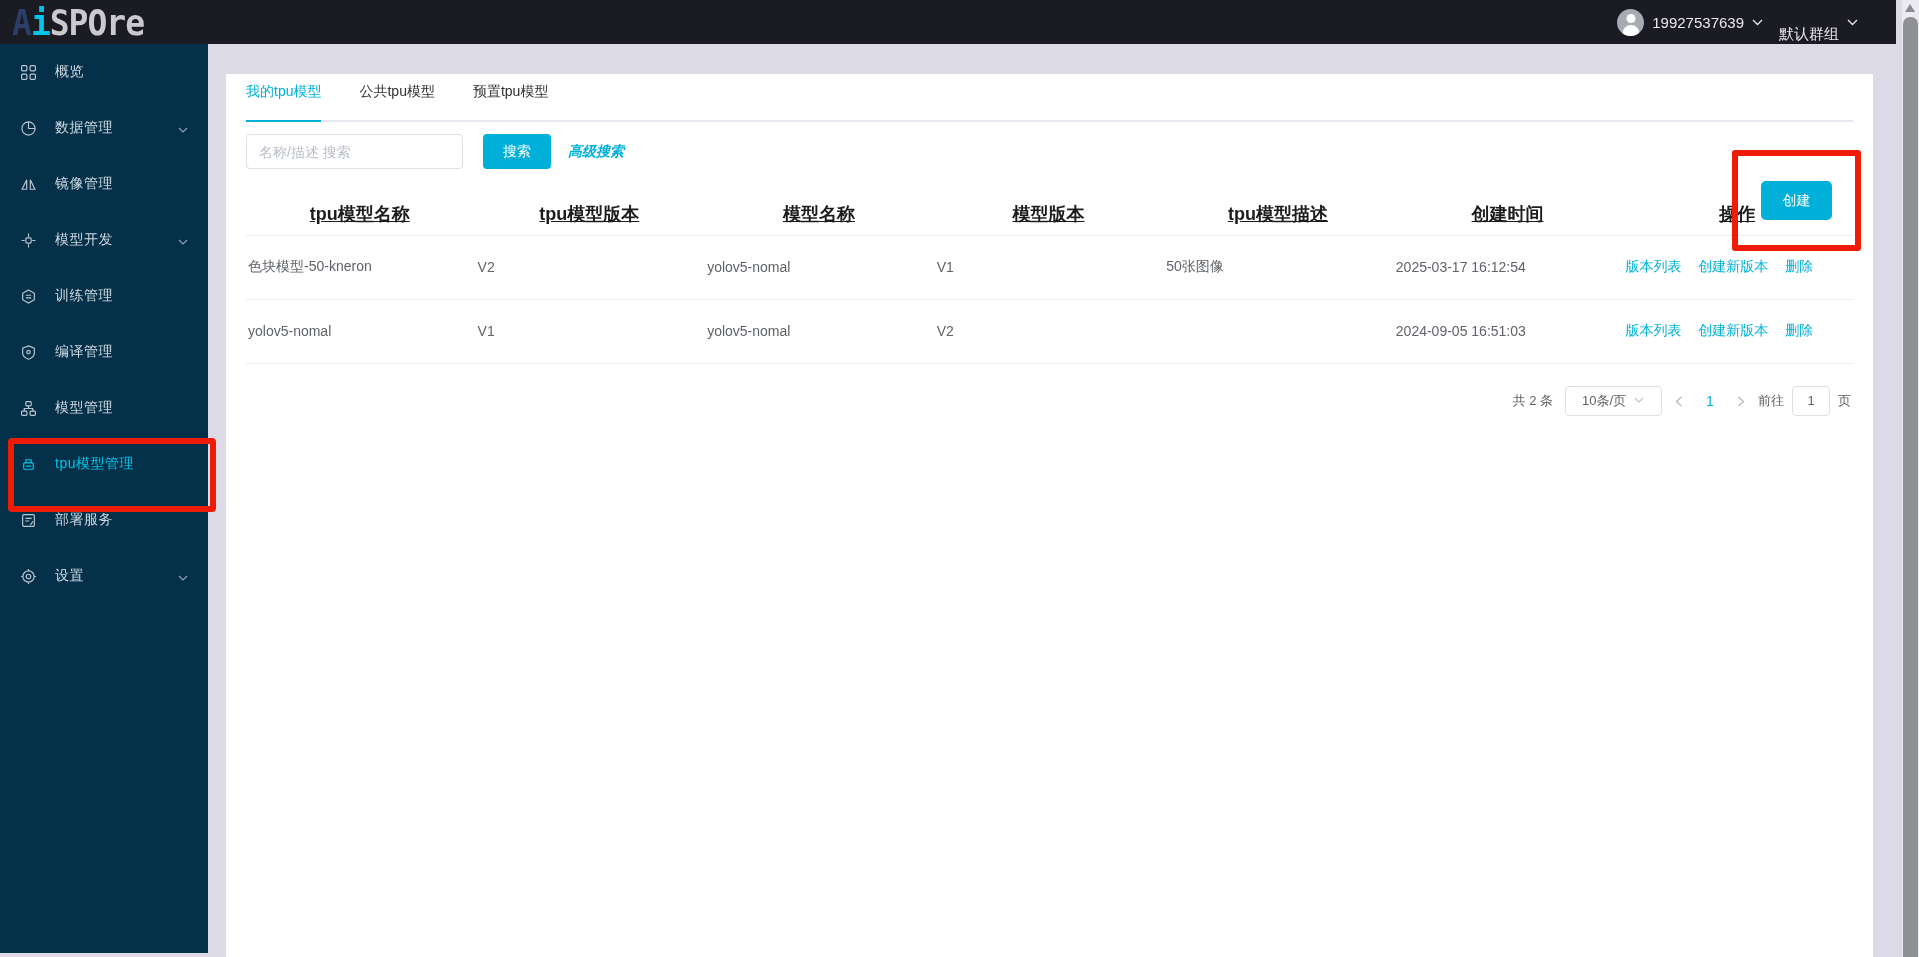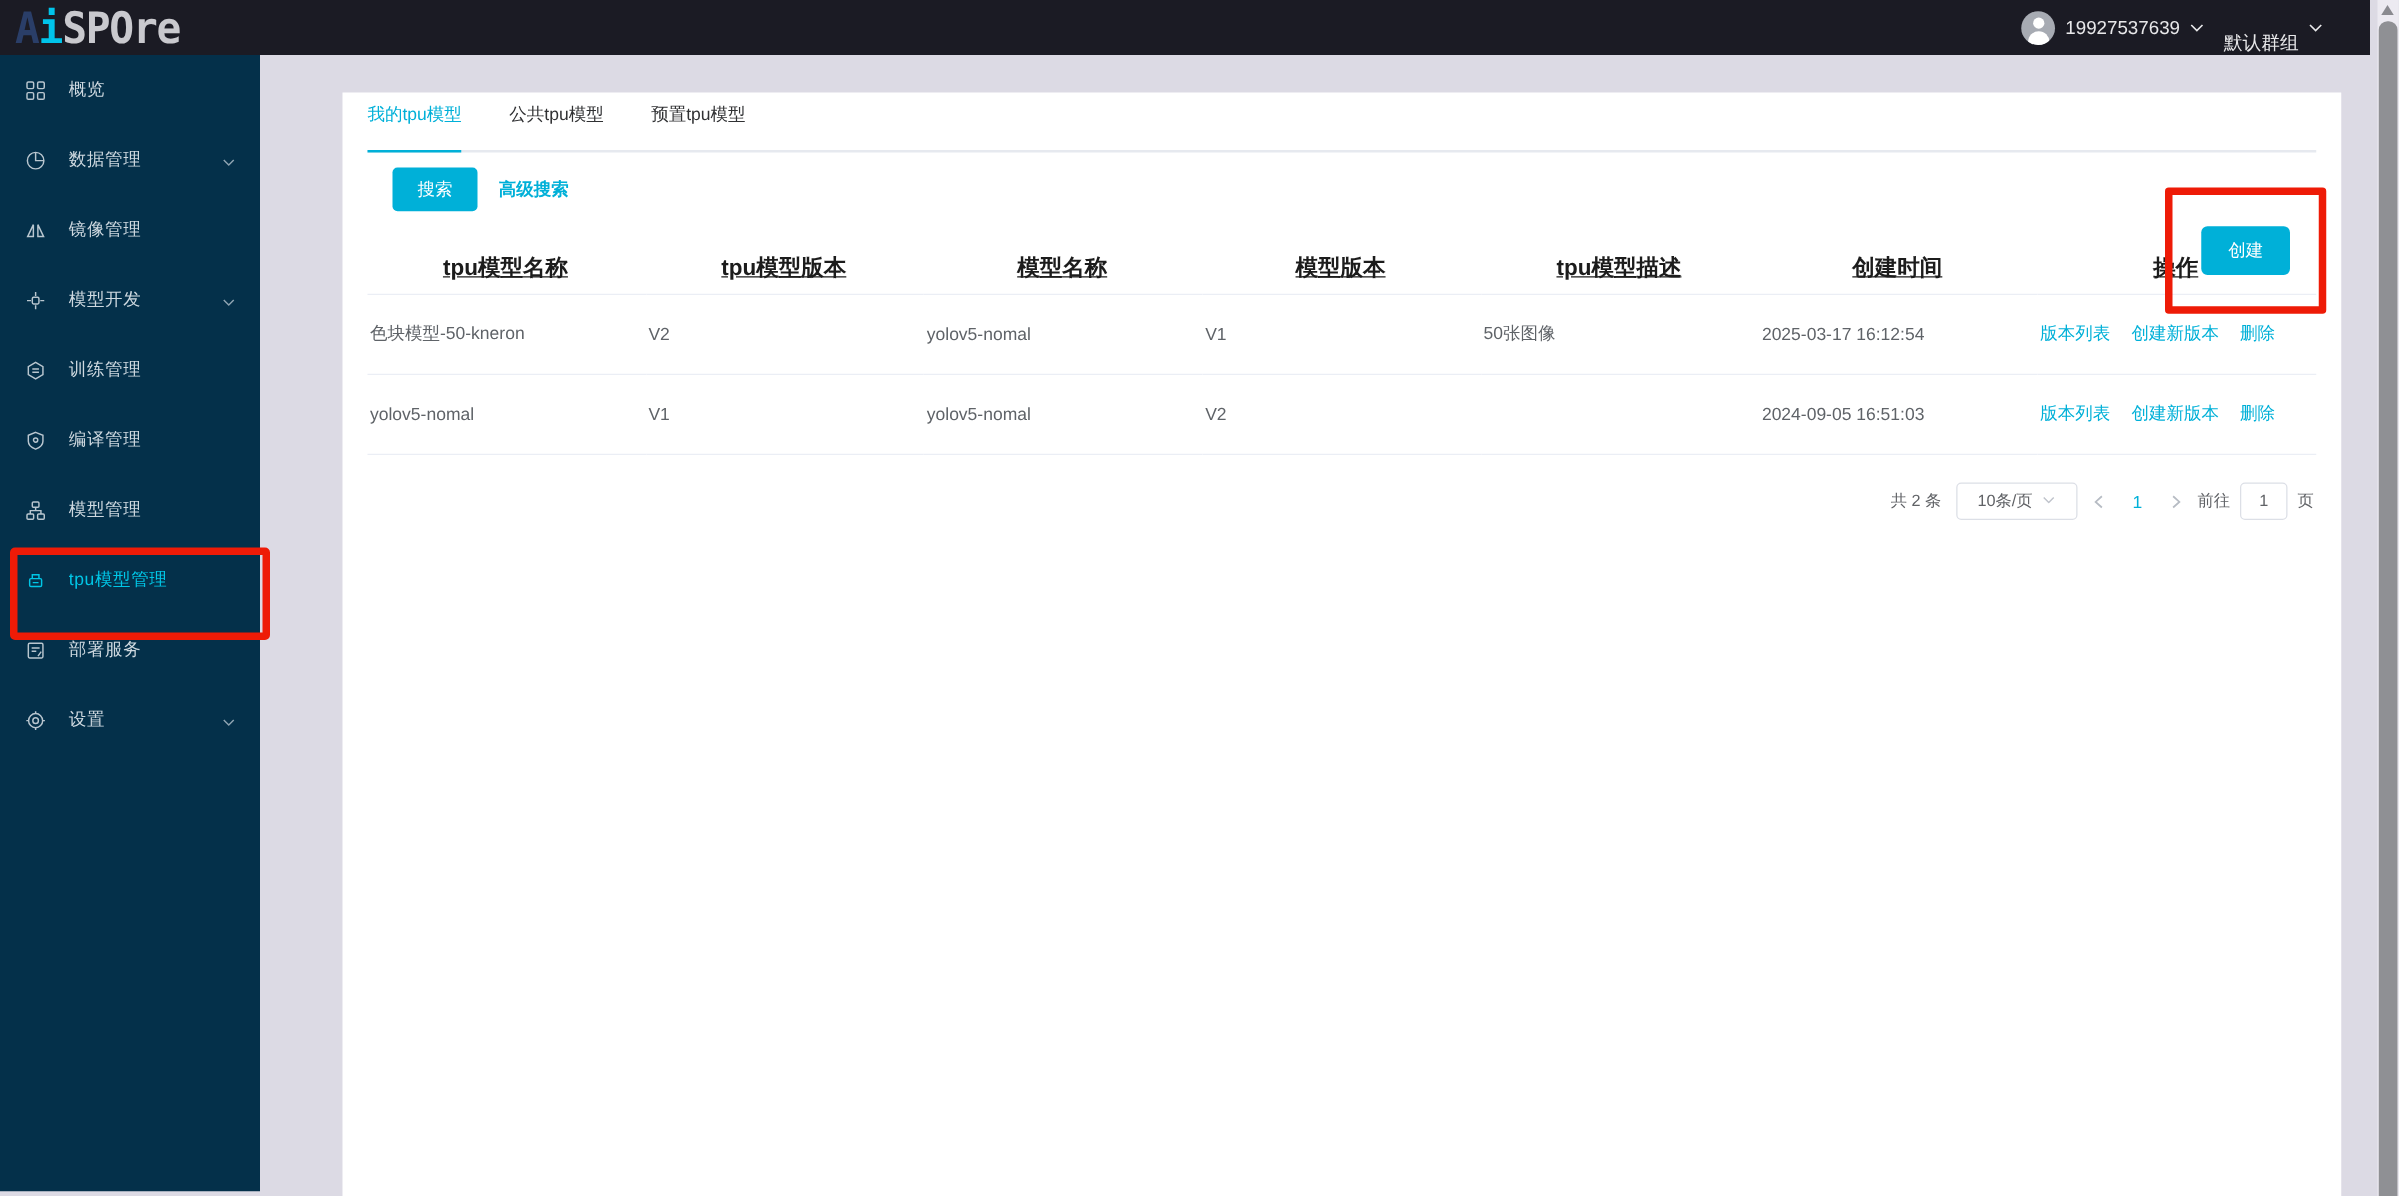--- a/index.html
+++ b/index.html
@@ -52,21 +52,21 @@
     cursor: pointer;
     position: relative;
   }
   .side-item .s-icon { width: 17px; height: 17px; flex: 0 0 auto; color: #b9c6cf; }
   .side-item .s-icon svg { display: block; width: 17px; height: 17px; }
   .side-item .s-label { margin-left: 18px; font-size: 14px; letter-spacing: 0.5px; }
   .side-item .s-chev { margin-left: auto; color: #8da2b0; }
   .side-item.active { color: #00c6e6; }
   .side-item.active .s-icon { color: #00c6e6; }
   
-  .main { flex: 1; position: relative; padding-left: 48px; }
+  .main { flex: 1; position: relative; }
   .card {
     background: #ffffff;
     margin: 12px 23px 0 18px;
     height: calc(100% - 12px);
     padding: 0 20px;
     position: relative;
   }
   
   .tabs { margin-top: 30px; border-bottom: 2px solid #e6e9ef; display: flex; }
   .tab {
@@ -84,21 +84,21 @@
     border: 1px solid #dcdfe6; border-radius: 4px;
     padding: 0 12px; font-size: 14px; color: #606266; outline: none;
     font-family: inherit;
   }
   .search-input::placeholder { color: #b9bec7; }
   .btn {
     background: #00b0d8; color: #fff; border: none; border-radius: 4px;
     font-size: 14px; cursor: pointer; font-family: inherit;
   }
   .search-btn { width: 68px; height: 35px; margin-left: 20px; }
-  .adv-link { color: #00b0d8; font-size: 14px; margin-left: 17px; text-decoration: none; font-weight: bold; cursor: pointer; }
+  .adv-link { color: #00b0d8; font-size: 14px; margin-left: 17px; text-decoration: none; font-weight: bold; cursor: pointer; font-style: italic; }
   
   .create-annotation {
     position: absolute;
     top: 76px; right: 12px;
     width: 129px; height: 101px;
     border: 6px solid #ee1b07;
     border-radius: 3px;
     display: flex; align-items: center; justify-content: center;
     z-index: 5;
   }
@@ -316,20 +316,21 @@
   <div class="main">
     <div class="card">
 
       <div class="tabs">
         <div class="tab active">我的tpu模型</div>
         <div class="tab">公共tpu模型</div>
         <div class="tab">预置tpu模型</div>
       </div>
 
       <div class="toolbar">
+        <input class="search-input" type="text" placeholder="名称/描述 搜索" style="">
         <button class="btn search-btn">搜索</button>
         <a class="adv-link">高级搜索</a>
       </div>
 
       <div class="create-annotation">
         <button class="btn create-btn">创建</button>
       </div>
 
       <table class="tbl">
         <thead>

